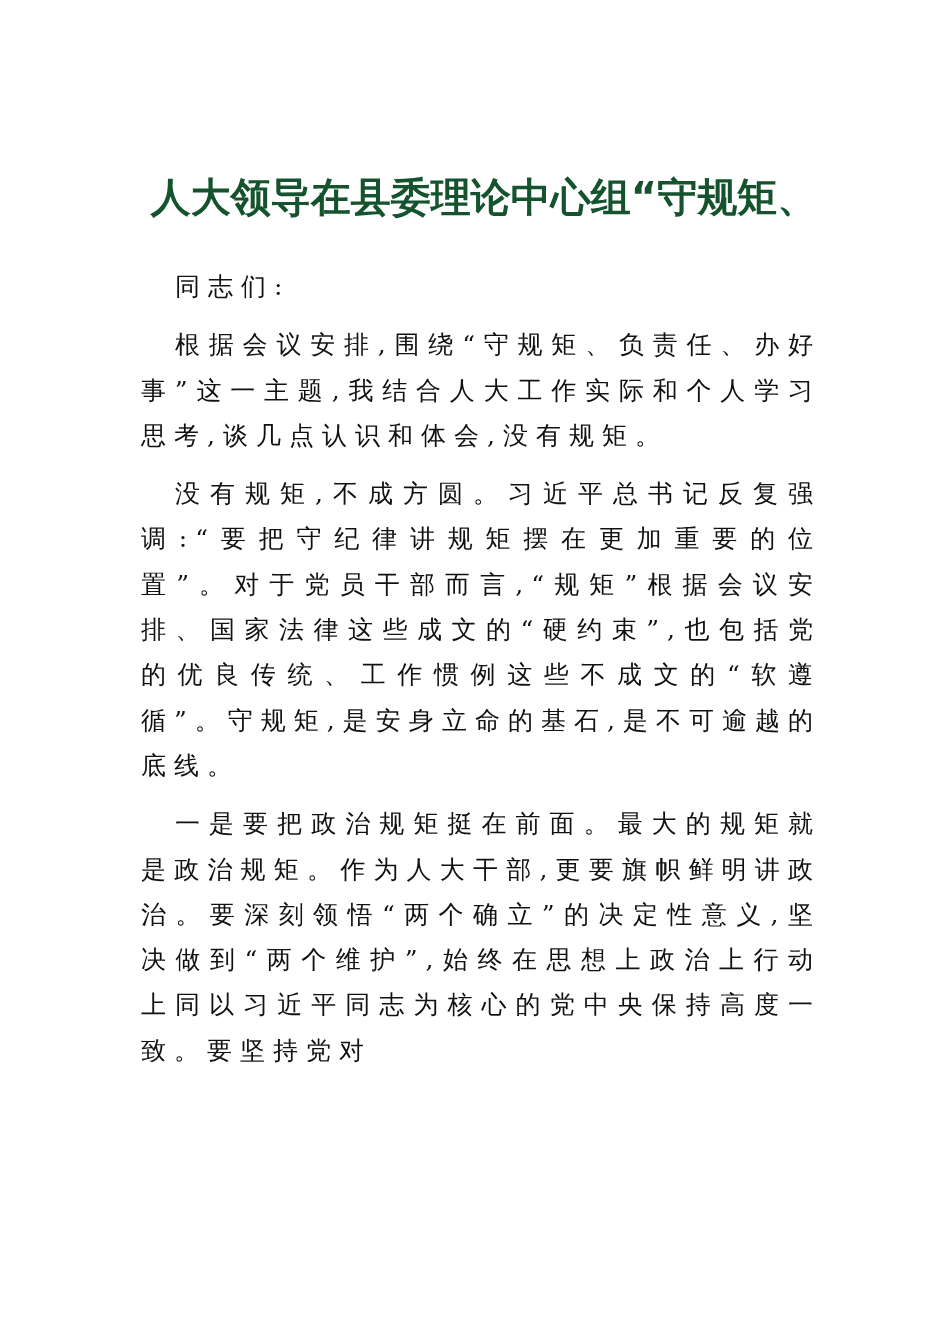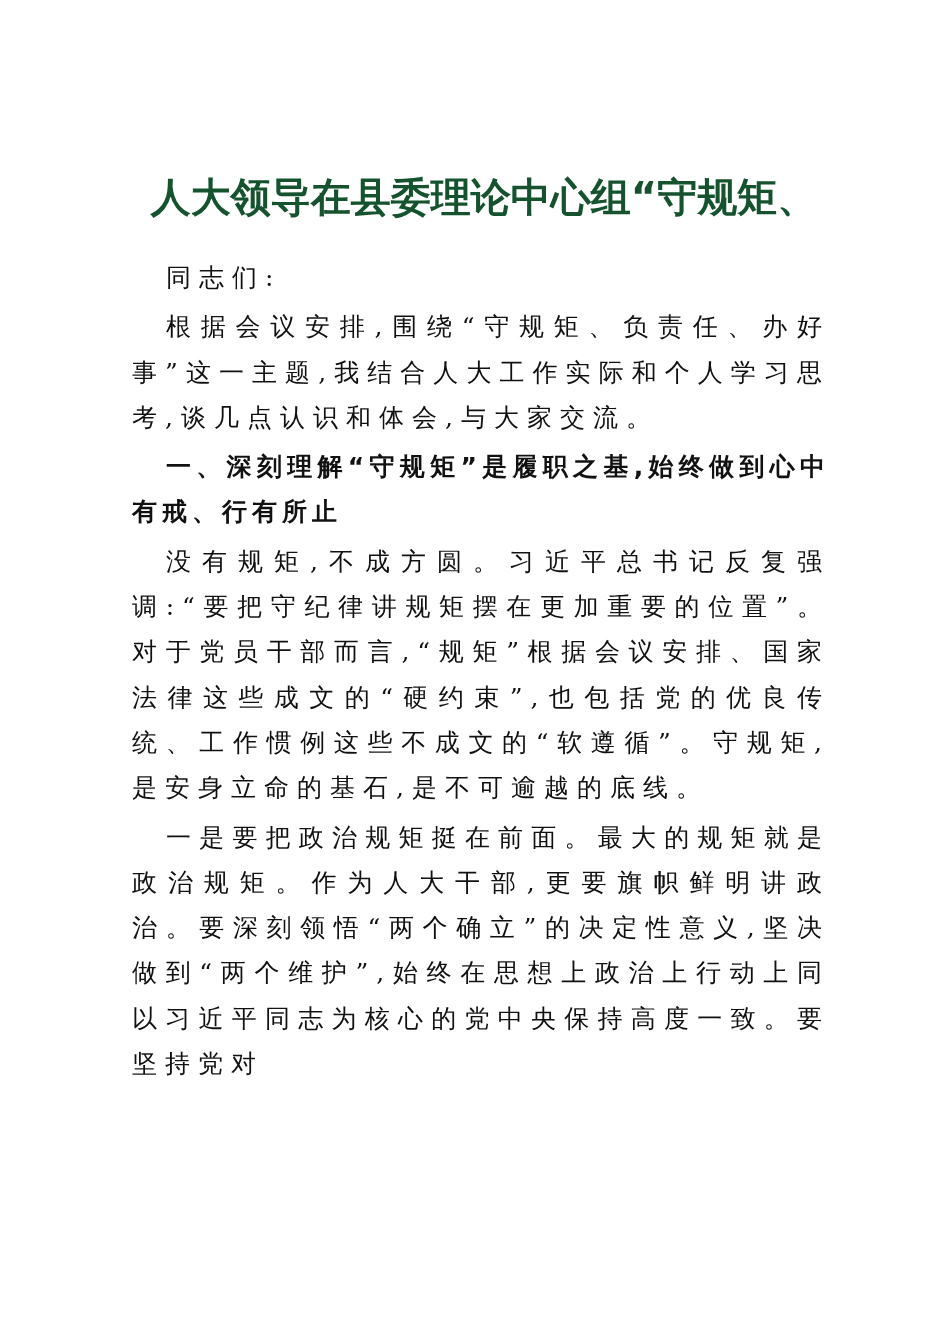--- a/index.html
+++ b/index.html
@@ -13,33 +13,32 @@
       font-size: 40px; line-height: 50px; color: #14532d;
       text-align: center; letter-spacing: 0px; margin: 4px;
     }
     .body {
       position: absolute; left: 128px; top: 251px; width: 706px;
       font-family: "DejaVu Serif", serif; font-size: 25px;
       line-height: 45.3px; color: #111;
       letter-spacing: 8px;
       text-align: justify;
     }
-    .body p { margin: 4px; }
+    .body p { margin: 13px; }
     .indent { text-indent: 34px; }
     .salutation { text-indent: 34px; }
     .heading-para { font-family: "DejaVu Sans", sans-serif; font-weight: bold; text-indent: 34px; letter-spacing: 5px; }
   </style>
 </head>
 <body>
 
 <div class="page">
   <h1 class="title">
     <span>人大领导在县委理论中心组“守规矩、</span><br>
   </h1>
 
   <div class="body">
     <p class="salutation">同志们:</p>
-    <p class="indent">根据会议安排,围绕“守规矩、负责任、办好事”这一主题,我结合人大工作实际和个人学习思考,谈几点认识和体会,与大家交流。</p>
-    <p class="heading-para">一、深刻理解“守规矩”是履职之基,始终做到心中有戒、行有所止</p>
+    <p class="indent">根据会议安排,围绕“守规矩、负责任、办好事”这一主题,我结合人大工作实际和个人学习思考,谈几点认识和体会,没有规矩。</p>
     <p class="indent">没有规矩,不成方圆。习近平总书记反复强调:“要把守纪律讲规矩摆在更加重要的位置”。对于党员干部而言,“规矩”根据会议安排、国家法律这些成文的“硬约束”,也包括党的优良传统、工作惯例这些不成文的“软遵循”。守规矩,是安身立命的基石,是不可逾越的底线。</p>
     <p class="indent">一是要把政治规矩挺在前面。最大的规矩就是政治规矩。作为人大干部,更要旗帜鲜明讲政治。要深刻领悟“两个确立”的决定性意义,坚决做到“两个维护”,始终在思想上政治上行动上同以习近平同志为核心的党中央保持高度一致。要坚持党对</p>
   </div>
 </div>
 
 </body></html>

